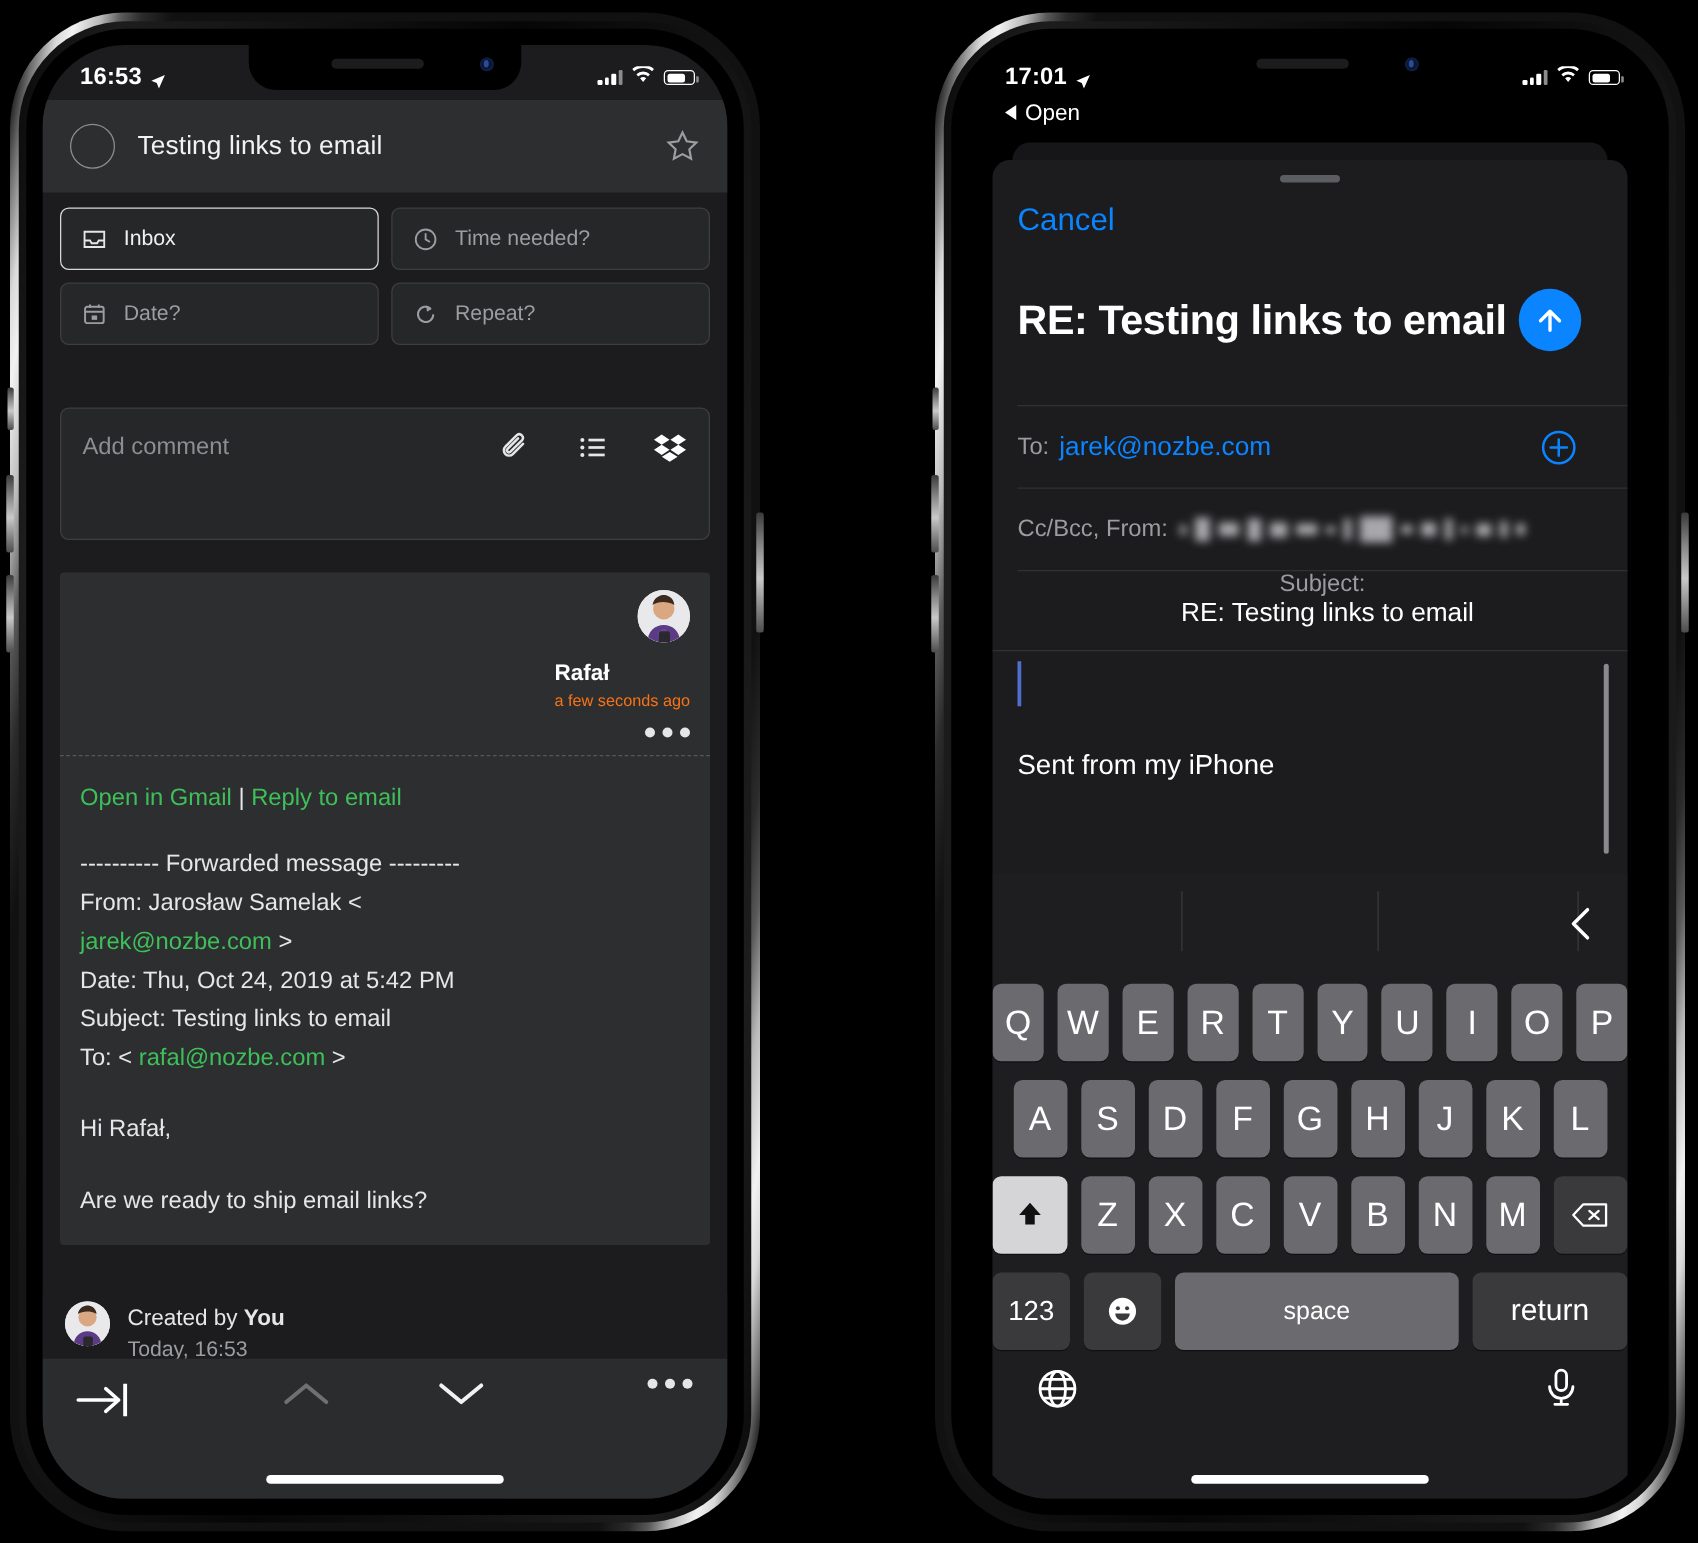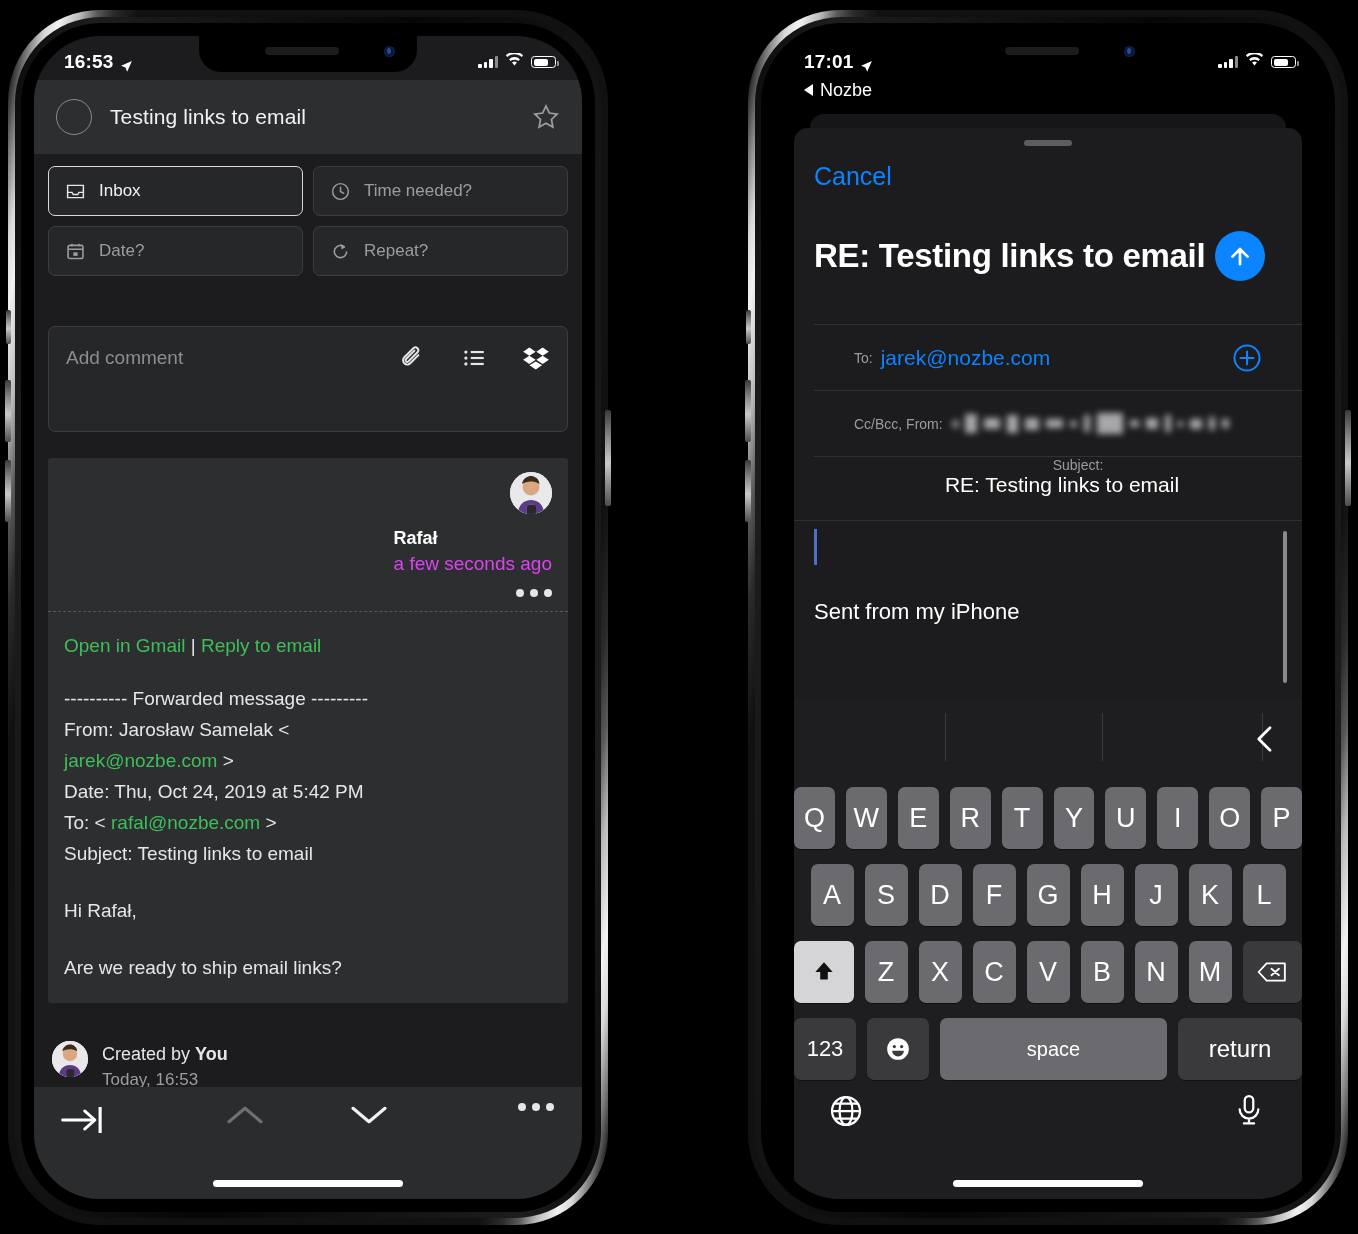--- a/index.html
+++ b/index.html
@@ -103,21 +103,21 @@
   }
   .comment-box .ph { position:absolute; left:17px; top:20px; color:#8c8e91; font-size:19px; }
   .comment-box .tools { position:absolute; right:16px; top:16px; display:flex; align-items:center; gap:32px; }
   .comment-box .tools .ic { width:30px; height:30px; display:flex; align-items:center; justify-content:center; }
 
   .comment-card { position:absolute; top:422px; left:14px; right:14px; background:#2c2e30; border-radius:3px; }
   .cc-head { display:flex; align-items:flex-end; padding:14px 16px 14px 16px; gap:14px; position:relative;flex-direction:column; }
   .avatar { width:42px; height:42px; border-radius:50%; overflow:hidden; flex:0 0 auto; background:#e8e8ea; }
   .cc-meta { flex:1; }
   .cc-name { color:#fff; font-size:18px; font-weight:700; }
-  .cc-time { color:#d946ef; font-size:19px; margin-top:4px; }
+  .cc-time { color:#f97316; font-size:13px; margin-top:4px; }
   .dots { display:flex; gap:6px; }
   .dots i { width:8px; height:8px; border-radius:50%; background:#e6e6e8; display:block; }
   .dashed { border-top:1.5px dashed #55585b; margin:0 0 0 0; }
   .cc-body { padding:18px 16px 20px 16px; font-size:19px; line-height:31px; color:#e6e6e8; }
   .lnk { color:#3fbf5a; }
   .sep { color:#e6e6e8; }
 
   .created { position:absolute; left:0; right:0; bottom:112px; height:52px;
              padding:6px 16px 0 18px; display:flex; align-items:flex-start; gap:14px;
              background:#1c1c1e; overflow:hidden; }
@@ -146,21 +146,21 @@
   .grabber { position:absolute; top:12px; left:50%; transform:translateX(-50%);
              width:48px; height:6px; border-radius:3px; background:#5b5d60; }
   .cancel { position:absolute; top:34px; left:20px; color:#0a84ff; font-size:25px; }
   .compose-title { position:absolute; top:103px; left:20px; right:14px;
                    display:flex; align-items:center; gap:10px; }
   .compose-title h1 { color:#fff; font-size:33px; font-weight:700; letter-spacing:-.3px; white-space:nowrap; }
   .send-btn { width:50px; height:50px; border-radius:50%; background:#0a84ff;
               display:flex; align-items:center; justify-content:center; flex:0 0 auto; }
   .frow { position:absolute; left:20px; right:0; border-top:1px solid #313134;
           height:66px; display:flex; align-items:center; }
-  .frow .lbl { color:#9b9ba0; font-size:14px;margin-left:40px; }
+  .frow .lbl { color:#9b9ba0; font-size:19px; }
   .frow .val { color:#fff; font-size:21px; margin-left:8px; }
   .frow .val.blue { color:#0a84ff; }
   .plus { position:absolute; right:40px; width:30px; height:30px; }
   .blurred { display:inline-flex; align-items:center; gap:7px; margin-left:10px; filter: blur(3.2px); }
   .blurred s { display:block; background:#a8a8ac; text-decoration:none; }
 
   .mbody { position:absolute; left:20px; right:0; top:393px; bottom:0; }
   .caret { position:absolute; left:0; top:8px; width:3px; height:36px; background:#4f6fd0; }
   .signature { position:absolute; left:0; top:78px; color:#fff; font-size:22px; }
   .scrollbar { position:absolute; right:15px; top:10px; width:4px; height:152px;
@@ -339,24 +339,24 @@
               <span class="lnk">Open in Gmail</span>
               <span class="sep">|</span>
               <span class="lnk">Reply to email</span>
             </div>
             <div>---------- Forwarded message ---------</div>
             <div>From: Jarosław Samelak &lt;</div>
             <div>
               <span class="lnk">jarek@nozbe.com</span><span> &gt;</span>
             </div>
             <div>Date: Thu, Oct 24, 2019 at 5:42 PM</div>
+            <div>Subject: Testing links to email</div>
             <div>
               <span>To: &lt; </span><span class="lnk">rafal@nozbe.com</span><span> &gt;</span>
             </div>
-            <div>Subject: Testing links to email</div>
             <div style="height:26px"></div>
             <div>Hi Rafał,</div>
             <div style="height:26px"></div>
             <div>Are we ready to ship email links?</div>
           </div>
         </div>
 
         <div class="created">
           <div class="avatar">
             <svg viewBox="0 0 42 42" width="36" height="36">
@@ -446,21 +446,21 @@
         </div>
       </div>
 
       <div class="r-app">
         <div class="backlink">
           <span>
             <svg viewBox="0 0 10 12" width="10" height="12">
                 <path d="M9 0L0 6l9 6z" fill="#fff"></path>
               </svg>
           </span>
-          <span>Nozbe</span>
+          <span>Open</span>
         </div>
 
         <div class="card-behind"></div>
 
         <div class="sheet">
           <div class="grabber"></div>
           <div class="cancel">Cancel</div>
 
           <div class="compose-title">
             <h1>RE: Testing links to email</h1>

